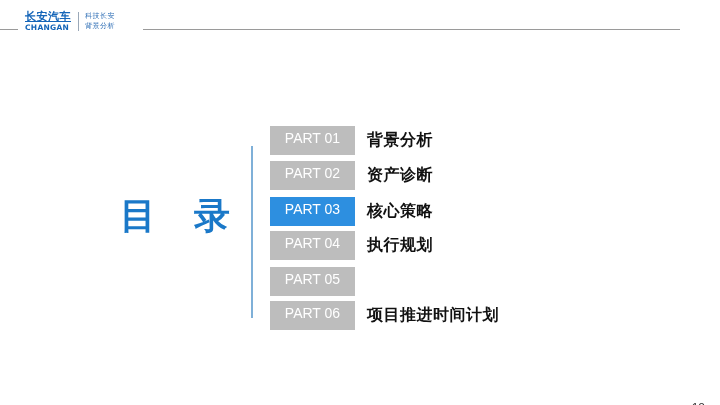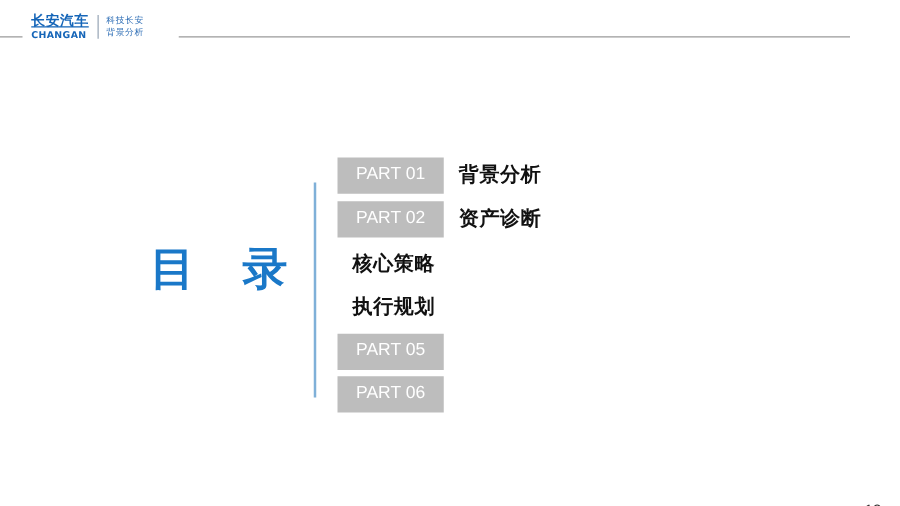--- a/index.html
+++ b/index.html
@@ -61,26 +61,29 @@
 <div class="toc">
   <div class="toc-item" style="top:0px;">
     <div class="part-badge">PART 01</div>
     <div class="toc-label">背景分析</div>
   </div>
   <div class="toc-item" style="top:35px;">
     <div class="part-badge">PART 02</div>
     <div class="toc-label">资产诊断</div>
   </div>
   <div class="toc-item" style="top:71px;">
+    <div class="part-badge active">PART 03</div>
     <div class="toc-label">核心策略</div>
   </div>
   <div class="toc-item" style="top:105px;">
+    <div class="part-badge">PART 04</div>
     <div class="toc-label">执行规划</div>
   </div>
   <div class="toc-item" style="top:141px;">
     <div class="part-badge">PART 05</div>
   </div>
   <div class="toc-item" style="top:175px;">
     <div class="part-badge">PART 06</div>
+    <div class="toc-label">项目推进时间计划</div>
   </div>
 </div>
 
 <div class="page-num">18</div>
 
 </body></html>

